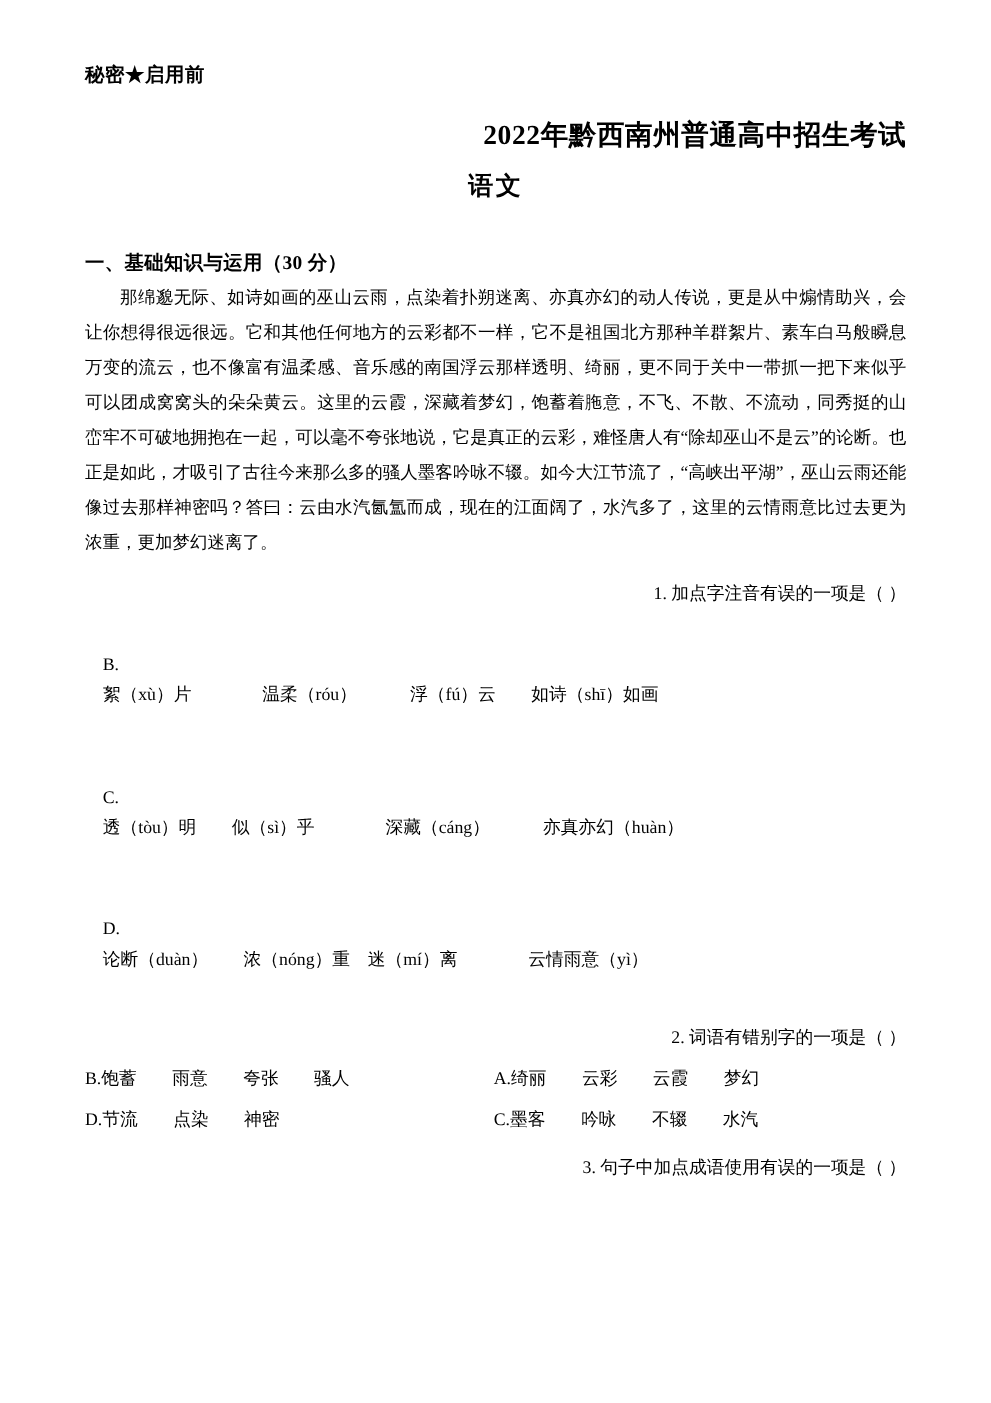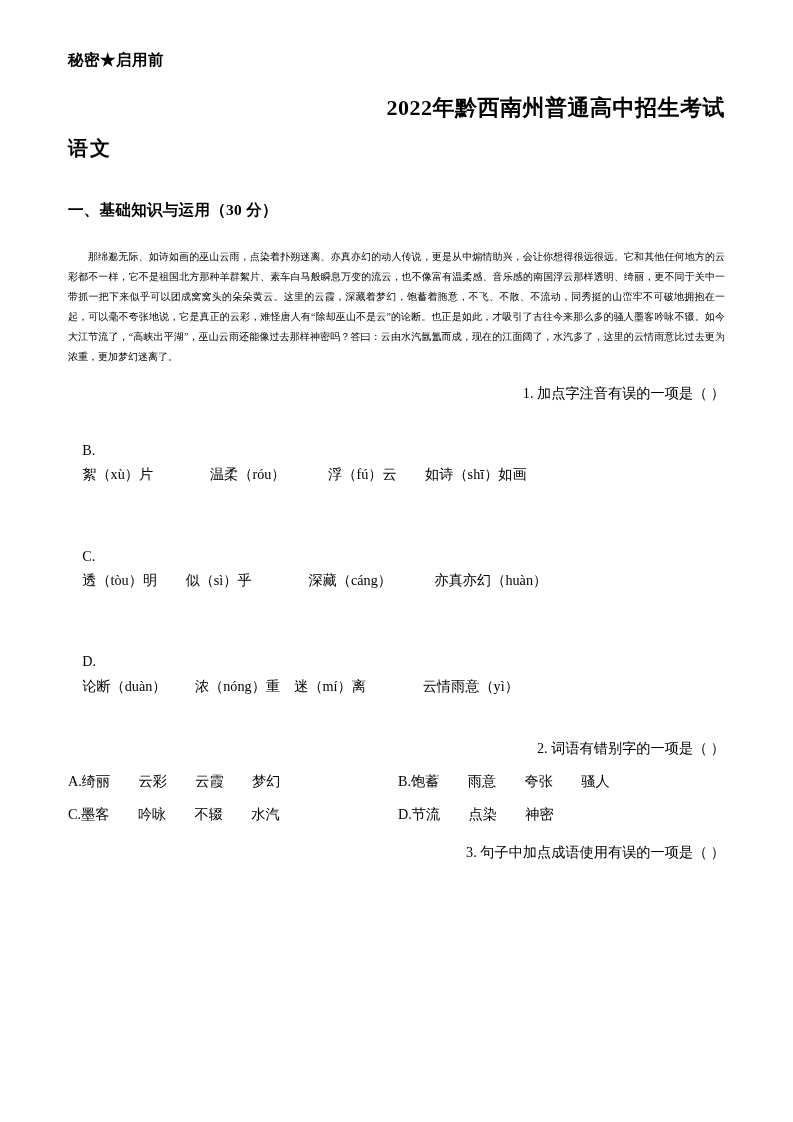--- a/index.html
+++ b/index.html
@@ -30,38 +30,39 @@
   }
   .doc-title {
     margin-top: 22px;
     text-align: right;
     font-size: 22px;
     font-weight: 700;
     letter-spacing: 0.5px;
   }
   .doc-subtitle {
     margin-top: 12px;
+    text-align: center;
     font-size: 20px;
     font-weight: 700;
     letter-spacing: 2px;
   }
   .section-heading {
     margin-top: 38px;
     font-size: 15.5px;
     font-weight: 700;
     letter-spacing: 0.3px;
   }
   .instruction {
     margin-top: 14px;
     font-size: 14.5px;
     line-height: 1.6;
   }
   .passage {
-    margin-top: 26px;
-    font-size: 10px;
+    margin-top: 4px;
+    font-size: 14px;
     line-height: 2.0;
     text-align: justify;
     text-justify: inter-ideograph;
     text-indent: 2em;
   }
   .question {
     margin-top: 14px;
     font-size: 14.2px;
     line-height: 1.7;
     text-align: right;
@@ -116,26 +117,26 @@
   <div class="option-row">
     <span>D.</span>
     <span>论断（duàn）　　浓（nóng）重　迷（mí）离　　　　云情雨意（yì）</span>
   </div>
 
   <div class="question">
     <span>2.</span>
     <span>词语有错别字的一项是（        ）</span>
   </div>
   <div class="option-row two-col">
+    <span class="col col-b"><span>B.</span><span>饱蓄　　雨意　　夸张　　骚人</span></span>
     <span class="col col-a"><span>A.</span><span>绮丽　　云彩　　云霞　　梦幻</span></span>
-    <span class="col col-b"><span>B.</span><span>饱蓄　　雨意　　夸张　　骚人</span></span>
   </div>
   <div class="option-row two-col">
+    <span class="col col-b"><span>D.</span><span>节流　　点染　　神密</span></span>
     <span class="col col-a"><span>C.</span><span>墨客　　吟咏　　不辍　　水汽</span></span>
-    <span class="col col-b"><span>D.</span><span>节流　　点染　　神密</span></span>
   </div>
 
   <div class="question">
     <span>3.</span>
     <span>句子中加点成语使用有误的一项是（        ）</span>
   </div>
   <div class="option-row">
     
     
   </div>

